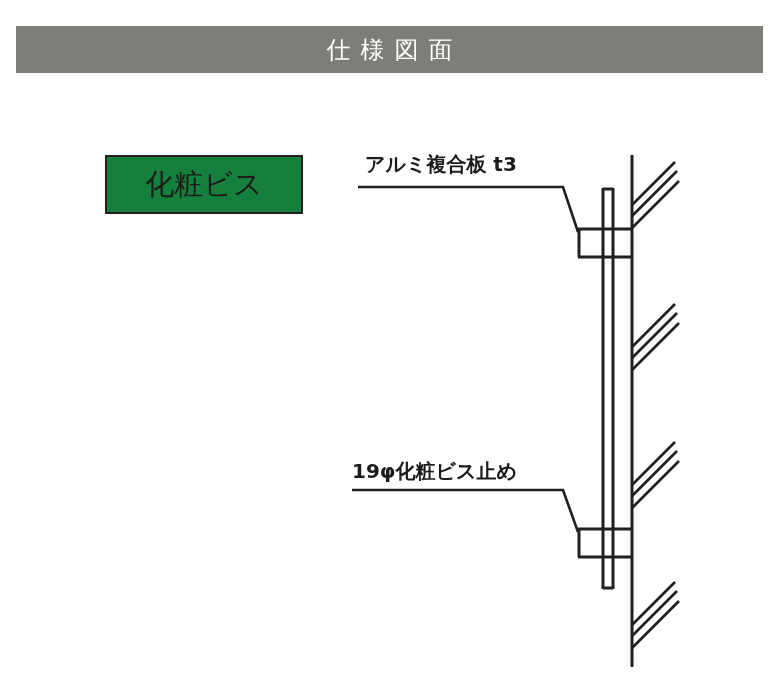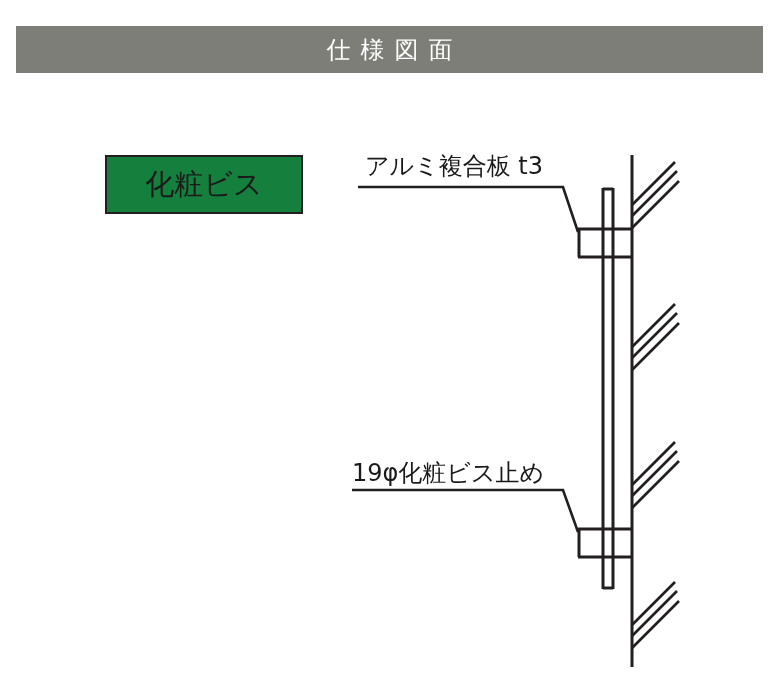--- a/index.html
+++ b/index.html
@@ -65,25 +65,26 @@
     font-size: 29px;
     color: #1a1a1a;
     line-height: 1;
     white-space: nowrap;
     font-family: "DejaVu Sans", "Liberation Sans", sans-serif;
   }
 
   
   .annotation {
     position: absolute;
-    font-size: 24px;
+    font-size: 20px;
     color: #1a1a1a;
     line-height: 1;
     white-space: nowrap;
     font-family: "DejaVu Sans", "Liberation Sans", sans-serif;
+    font-weight: bold;
   }
   #anno-panel  { left: 365px; top: 154px; }
   #anno-screw  { left: 352px; top: 461px; }
 
   
   #drawing {
     position: absolute;
     left: 0;
     top: 0;
     width: 780px;

